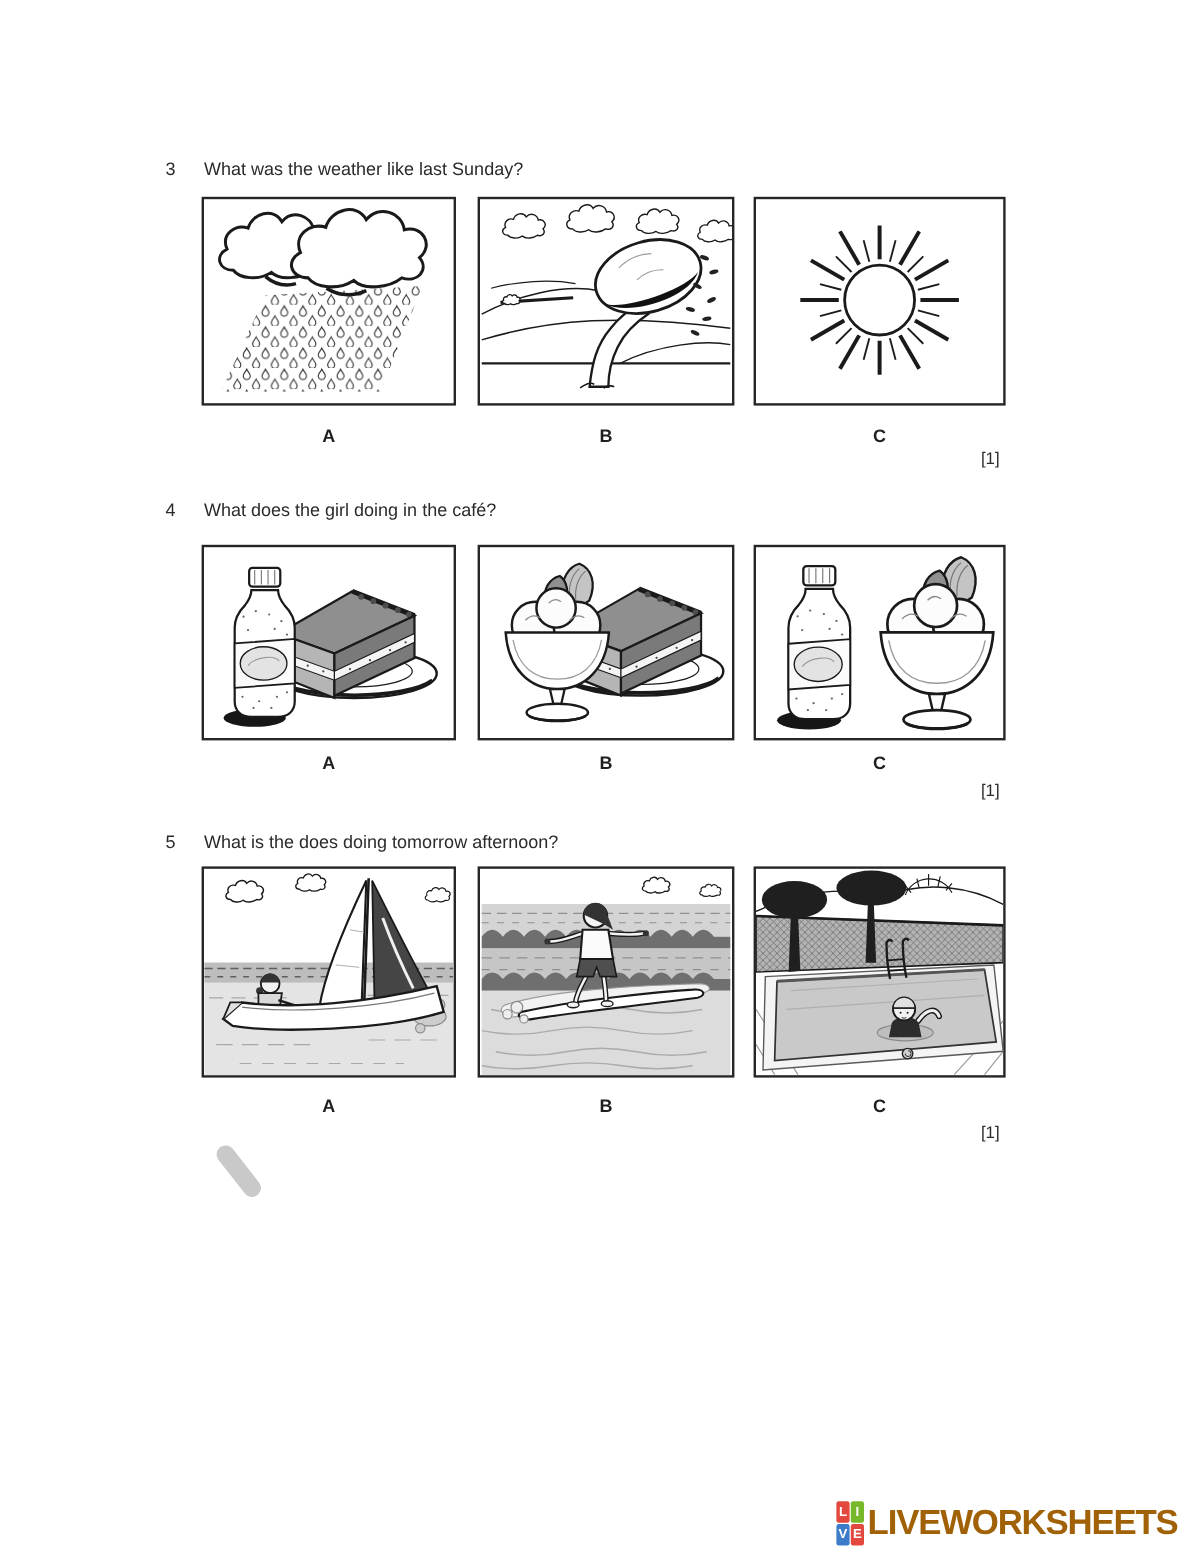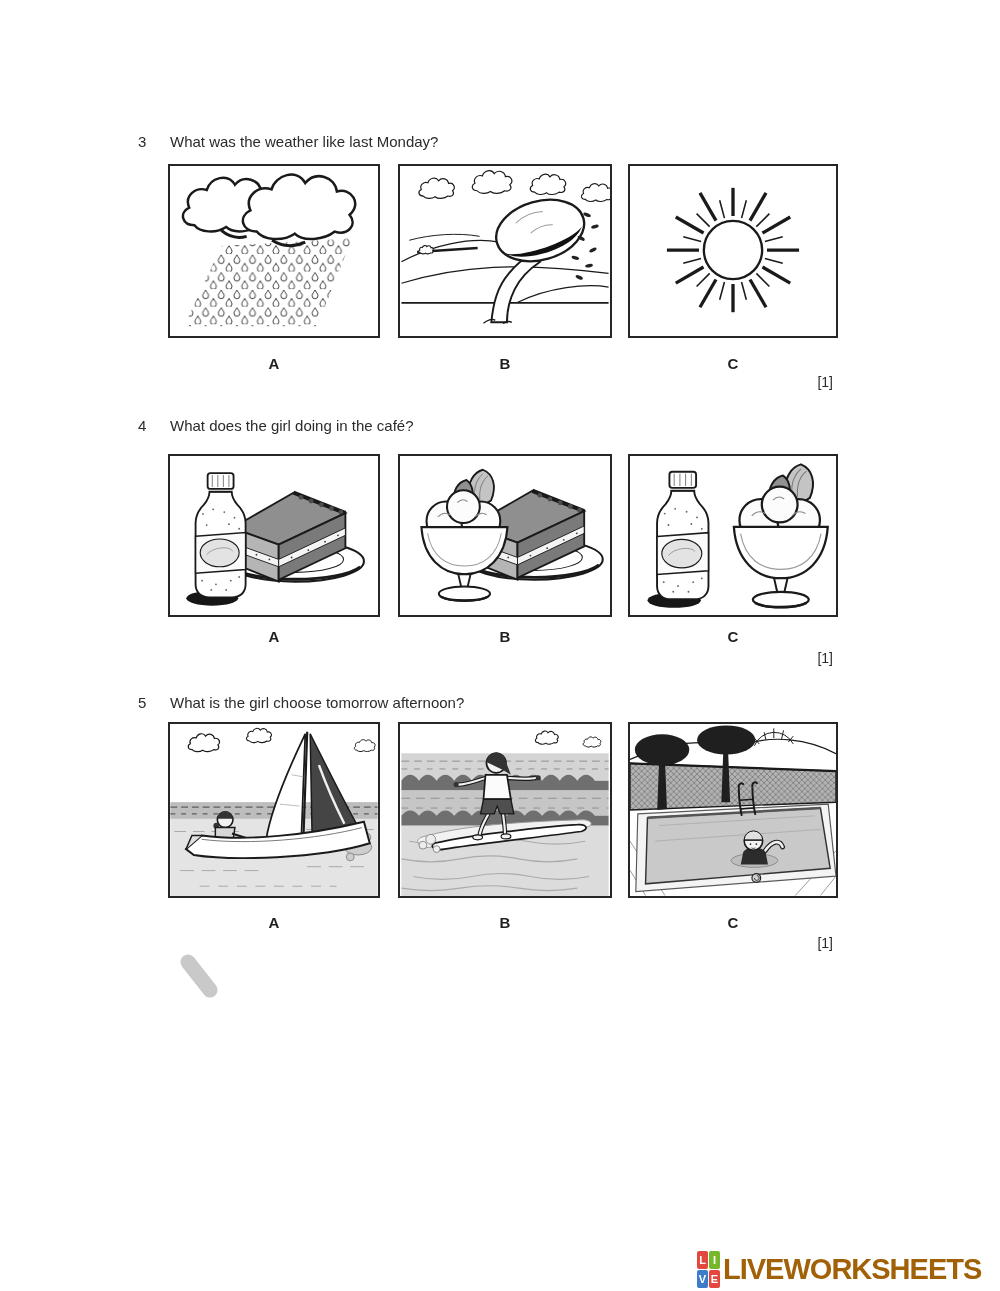--- a/index.html
+++ b/index.html
@@ -99,21 +99,21 @@
         <path d="M12,64 C16,86 30,96 48,96 C66,96 80,86 84,64" stroke="#9a9a9a" stroke-width="1" fill="none"></path>
         <path d="M42,104 L54,104 L51,117 L45,117 Z" fill="#fff" stroke="#1a1a1a" stroke-width="1.8"></path>
         <ellipse cx="48" cy="123" rx="25" ry="7" fill="#fff" stroke="#1a1a1a" stroke-width="2"></ellipse>
         <path d="M25,126 A25,6 0 0 0 71,126" stroke="#1a1a1a" stroke-width="2.2" fill="none"></path>
       </g>
     </defs>
   </svg>
 
   <div class="q-header" style="top:133px">
     <span class="q-num">3</span>
-    <span class="q-text">What was the weather like last Monday?</span>
+    <span class="q-text">What was the weather like last Sunday?</span>
   </div>
 
   <div class="img-box" style="left:168px;top:164px;width:212px;height:174px">
     <svg viewBox="0 0 212 174">
       <path d="M52,82 L186,74 L150,164 L14,164 Z" fill="url(#rainpat)"></path>
       <use href="#cloud" transform="translate(66,48) scale(0.9)" fill="#fff" stroke="#1a1a1a" stroke-width="2.8"></use>
       <use href="#cloud" transform="translate(138,52) scale(1.08)" fill="#fff" stroke="#1a1a1a" stroke-width="2.4"></use>
       <path d="M52,66 q12,10 26,6 M104,76 q16,10 34,2" stroke="#1a1a1a" stroke-width="3" fill="none"></path>
     </svg>
   </div>
@@ -213,21 +213,21 @@
     </svg>
   </div>
 
   <div class="opt-label" style="left:168px;top:628px;width:212px">A</div>
   <div class="opt-label" style="left:398px;top:628px;width:214px">B</div>
   <div class="opt-label" style="left:628px;top:628px;width:210px">C</div>
   <div class="mark" style="top:650px">[1]</div>
 
   <div class="q-header" style="top:694px">
     <span class="q-num">5</span>
-    <span class="q-text">What is the girl choose tomorrow afternoon?</span>
+    <span class="q-text">What is the does doing tomorrow afternoon?</span>
   </div>
 
   <div class="img-box" style="left:168px;top:722px;width:212px;height:176px">
     <svg viewBox="0 0 212 176">
       <use href="#cloud" transform="translate(36,22) scale(0.3)" fill="#fff" stroke="#1a1a1a" stroke-width="4"></use>
       <use href="#cloud" transform="translate(92,14) scale(0.24)" fill="#fff" stroke="#1a1a1a" stroke-width="4.5"></use>
       <use href="#cloud" transform="translate(200,24) scale(0.2)" fill="#fff" stroke="#1a1a1a" stroke-width="5"></use>
       <rect x="0" y="80" width="212" height="96" fill="#e4e4e4"></rect>
       <rect x="0" y="80" width="212" height="17" fill="#bdbdbd"></rect>
       <g stroke="#5e5e5e" stroke-width="1.2">

